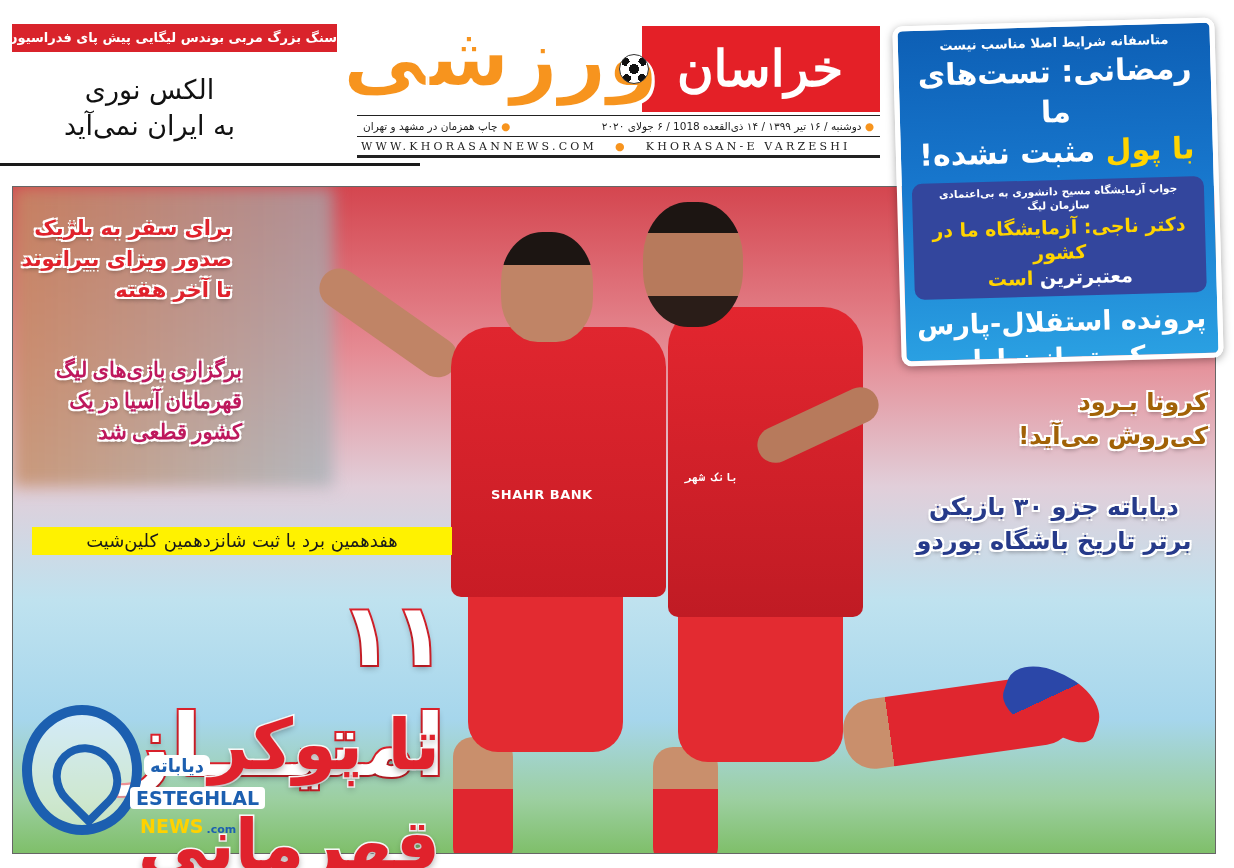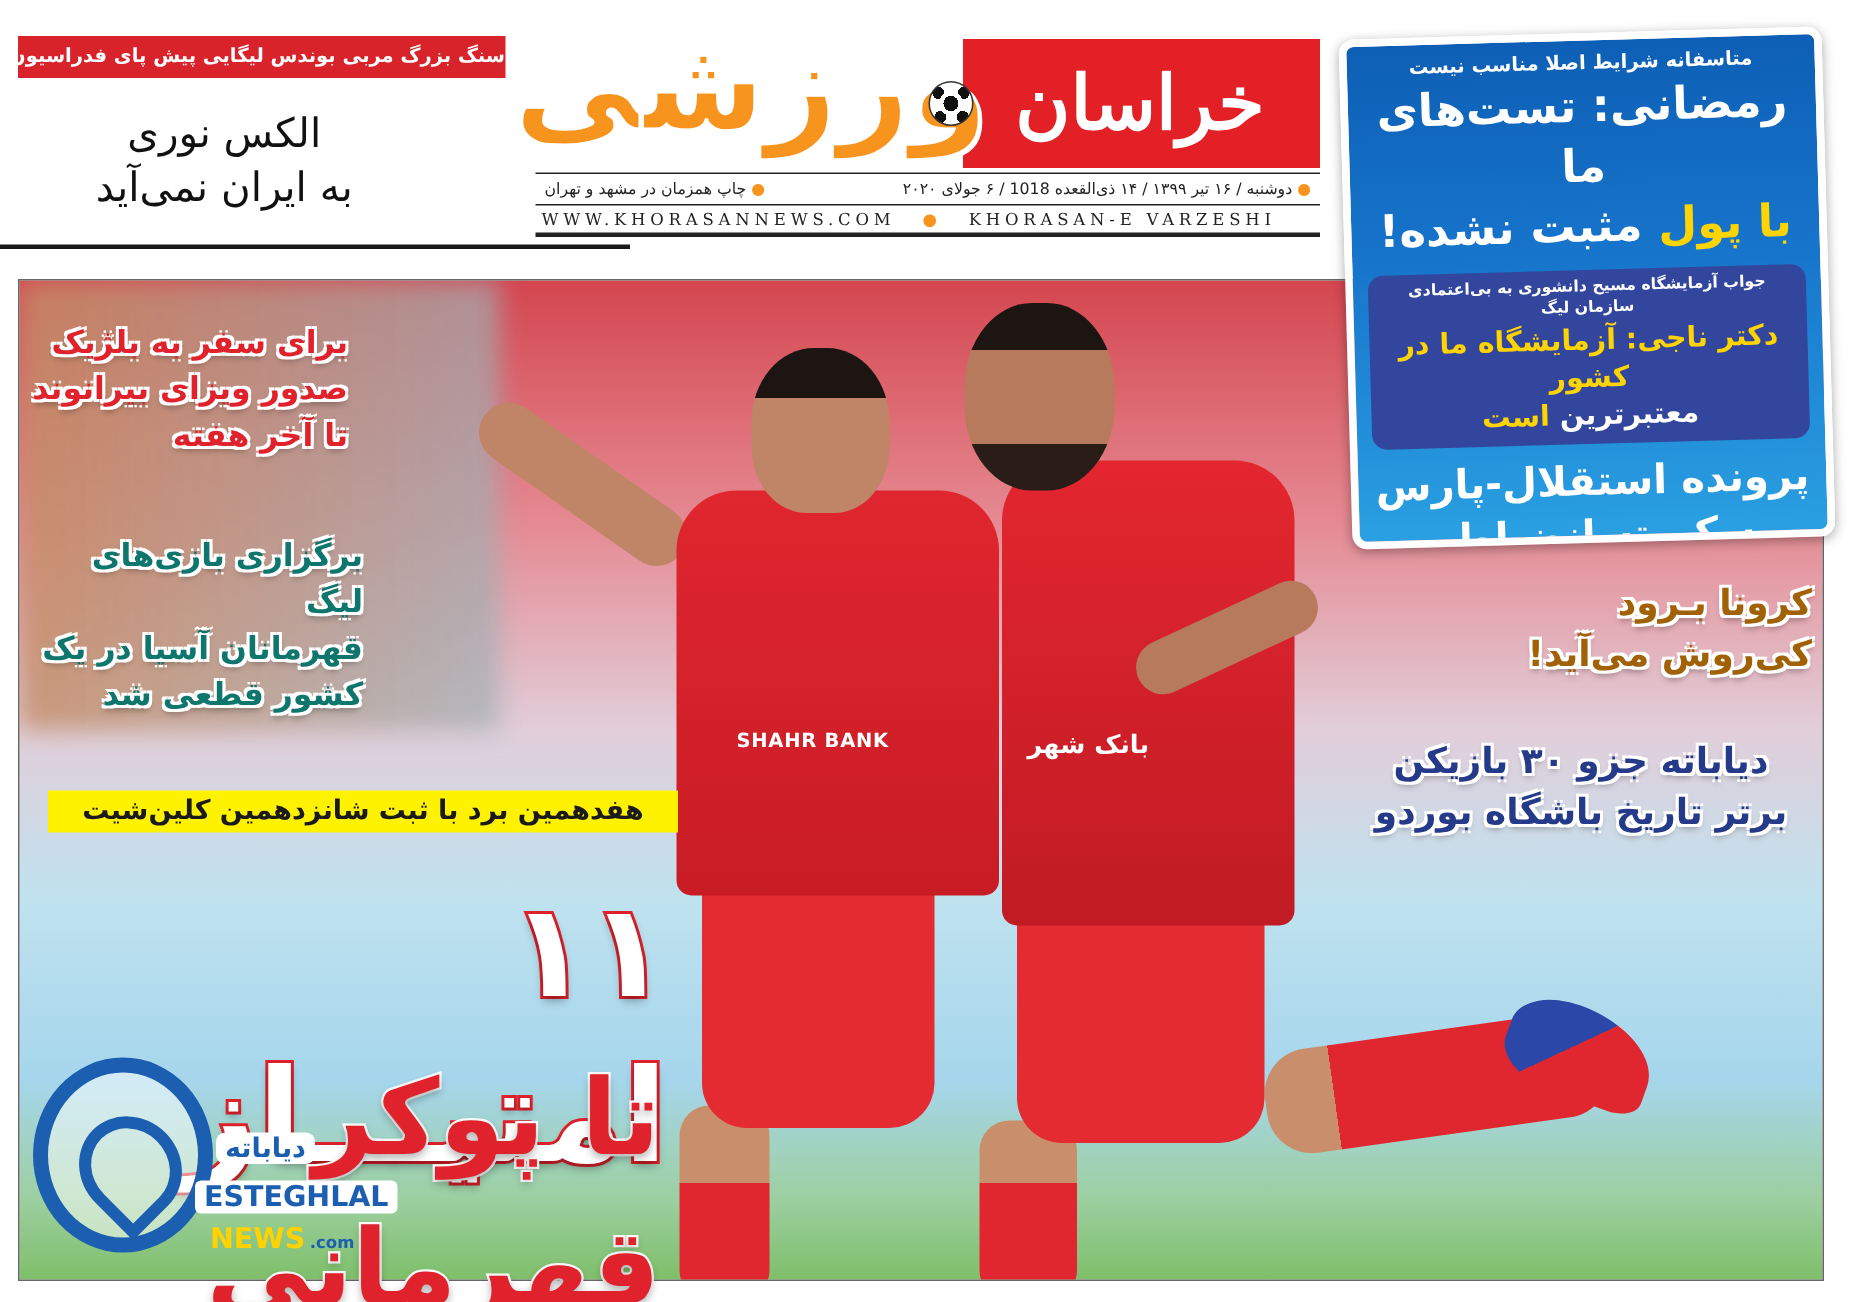--- a/index.html
+++ b/index.html
@@ -86,25 +86,25 @@
   .p2-shorts { left: 665px; top: 415px; width: 165px; height: 160px; border-radius: 10px 10px 30px 30px; background: #e32b31; }
   .p2-leg-back { left: 830px; top: 500px; width: 230px; height: 70px; border-radius: 30px; background: linear-gradient(90deg,#c98f6c 0 20%, #e0262f 20%); transform: rotate(-8deg); }
   .p2-boot { left: 990px; top: 485px; width: 100px; height: 60px; border-radius: 40% 60% 20% 40%; background: linear-gradient(135deg,#2b47a8 0 45%, #e0262f 45%); transform: rotate(20deg); }
   .p2-leg { left: 640px; top: 560px; width: 65px; height: 120px; background: linear-gradient(180deg,#c98f6c 0 35%, #e0262f 35%); border-radius: 20px; }
   .sponsor { position: absolute; color: #fff; font-weight: bold; font-size: 13px; letter-spacing: 0.5px; }
 
   
   .side-left { position: absolute; direction: rtl; text-align: right; font-weight: bold; font-size: 21px; line-height: 31px;
     text-shadow: -2px -2px 0 #fff, 2px -2px 0 #fff, -2px 2px 0 #fff, 2px 2px 0 #fff, 0 3px 4px rgba(0,0,0,0.35); }
   .red-news { left: 20px; top: 213px; width: 212px; color: #e0222c; }
-  .green-news { left: 20px; top: 355px; width: 222px; color: #0f766e; }
+  .green-news { left: 20px; top: 355px; width: 222px; color: #be185d; font-family: Liberation Serif, serif; }
 
   .sub-yellow {
     position: absolute; left: 32px; top: 527px; width: 420px; height: 28px;
-    background: #fff200; color: #1a1a1a; font-weight: bold; font-size: 18px; line-height: 28px;
+    background: #fff200; color: #1a1a1a; font-weight: normal; font-size: 18px; line-height: 28px;
     direction: rtl; text-align: center; white-space: nowrap;
   }
   .big-title {
     position: absolute; direction: rtl; text-align: right; color: #fff; font-weight: bold;
     -webkit-text-stroke: 4px #e0222c; paint-order: stroke fill;
     text-shadow: 0 3px 6px rgba(0,0,0,0.3);
   }
   .big-1 { left: 25px; top: 580px; width: 420px; font-size: 86px; line-height: 110px; letter-spacing: 4px; }
   .big-2 { left: 40px; top: 695px; width: 400px; font-size: 70px; line-height: 100px; color: #e0222c; -webkit-text-stroke: 3px #fff; }
 
@@ -183,21 +183,21 @@
   <div class="player p1-body"></div>
   <div class="player p1-head"></div>
   <div class="player p2-leg-back"></div>
   <div class="player p2-boot"></div>
   <div class="player p2-leg"></div>
   <div class="player p2-shorts"></div>
   <div class="player p2-body"></div>
   <div class="player p2-arm"></div>
   <div class="player p2-head"></div>
   <div class="sponsor" style="left:478px;top:300px;">SHAHR BANK</div>
-  <div class="sponsor" style="left:672px;top:300px;font-size:17px;">بانک شهر</div>
+  <div class="sponsor" style="left:672px;top:284px;font-size:11px;font-family:Liberation Mono, monospace;">بانک شهر</div>
 </div>
 
 <div class="side-left red-news">
   <div>برای سفر به بلژیک</div>
   <div>صدور ویزای بیرانوند</div>
   <div>تا آخر هفته</div>
 </div>
 <div class="side-left green-news">
   <div>برگزاری بازی‌های لیگ</div>
   <div>قهرمانان آسیا در یک</div>

